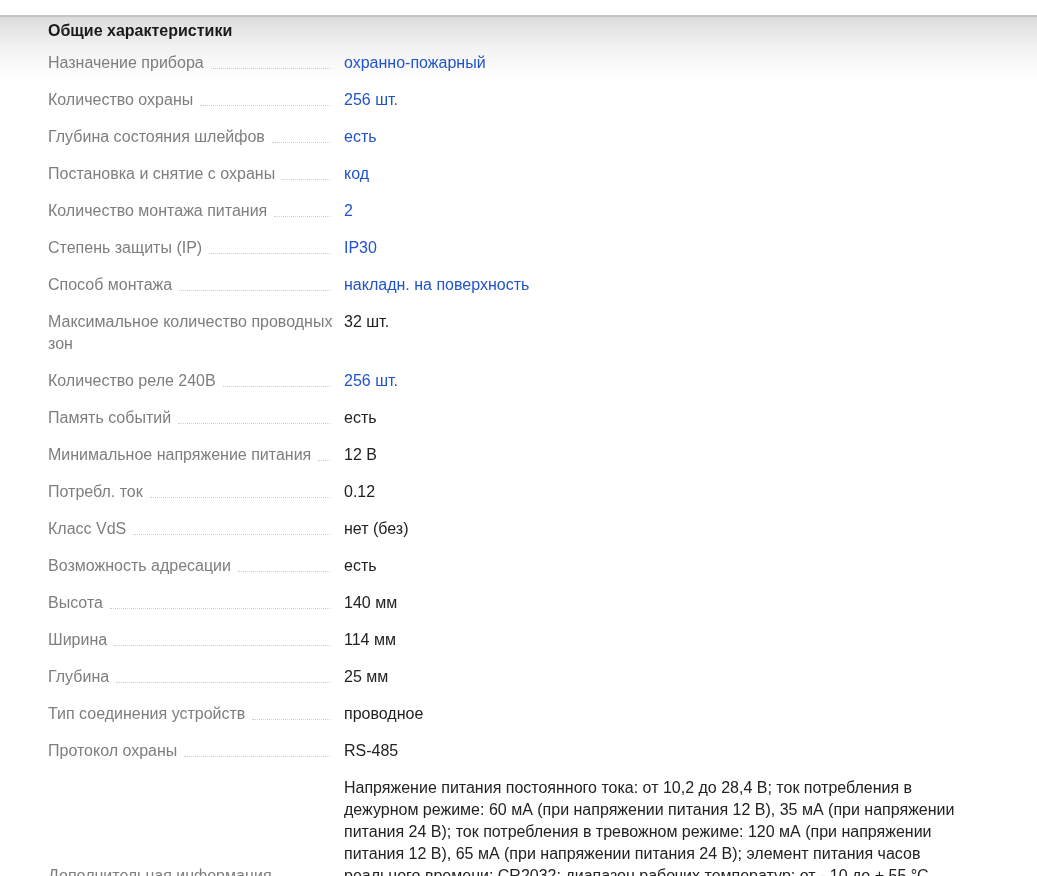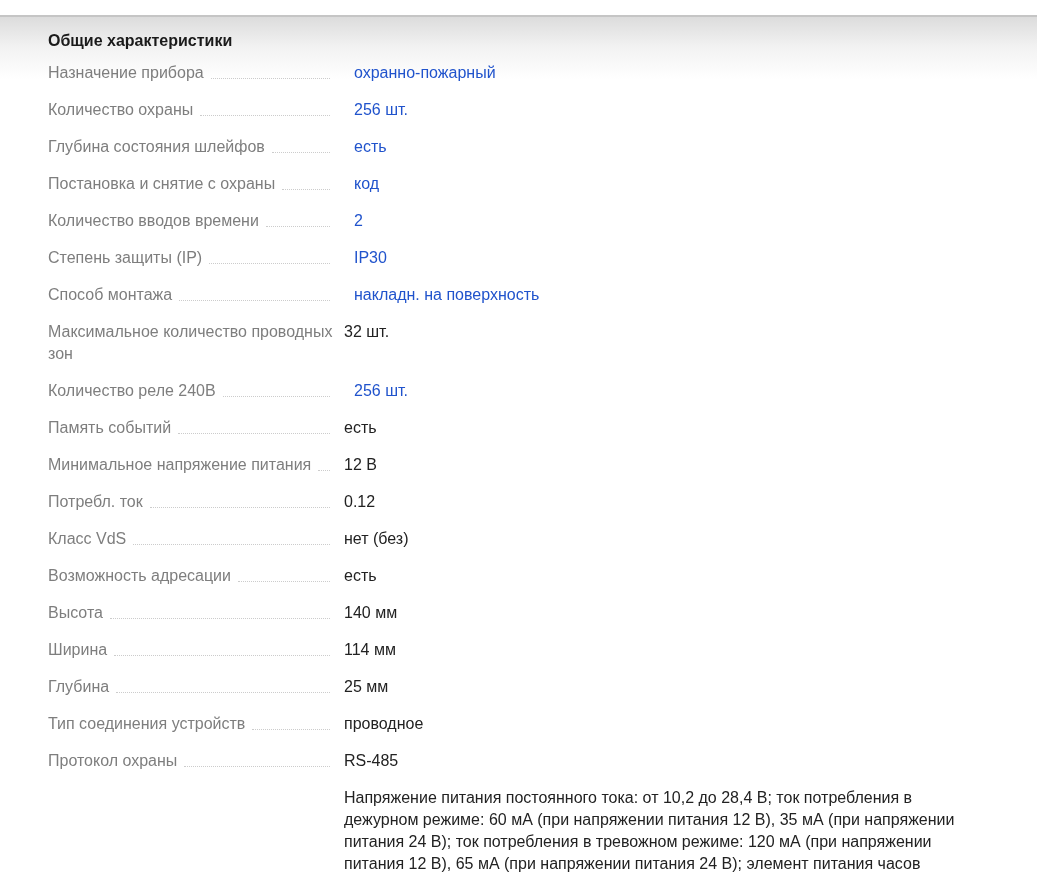--- a/index.html
+++ b/index.html
@@ -12,21 +12,21 @@
     height: 876px;
     overflow: hidden;
     font-family: "Liberation Sans", "DejaVu Sans", sans-serif;
   }
   .spec-panel {
     margin-top: 15px;
     border-top: 2px solid #c5c5c5;
     background: linear-gradient(to bottom, #dcdcdc 0px, #f2f2f2 30px, #ffffff 62px);
     box-sizing: border-box;
     height: 804px;
-    padding: 13px 52px 10px 48px;
+    padding: 3px 52px 10px 48px;
   }
   .section-title {
     font-size: 16px;
     line-height: 22px;
     font-weight: bold;
     color: #1a1a1a;
     margin: 0 0 10px 0;
   }
   .spec-row {
     display: flex;
@@ -53,21 +53,20 @@
     align-self: flex-end;
   }
   .spec-value {
     flex: 1 1 auto;
     color: #222222;
     min-width: 0;
   }
   .spec-value.link {
     color: var(--link-color, #2053cc);
     cursor: pointer;
-    margin-left: 10px;
   }
 </style>
 </head>
 <body>
 
 <div class="spec-panel">
   <h2 class="section-title">Общие характеристики</h2>
   <div id="rows-container">
   <div class="spec-row">
     <div class="row-left">
@@ -96,21 +95,21 @@
   <div class="spec-row">
     <div class="row-left">
       <span class="spec-label">Постановка и снятие с охраны</span>
       <span class="dotted-leader"></span>
     </div>
     <div class="spec-value link">код</div>
   </div>
 
   <div class="spec-row">
     <div class="row-left">
-      <span class="spec-label">Количество вводов времени</span>
+      <span class="spec-label">Количество монтажа питания</span>
       <span class="dotted-leader"></span>
     </div>
     <div class="spec-value link">2</div>
   </div>
 
   <div class="spec-row">
     <div class="row-left">
       <span class="spec-label">Степень защиты (IP)</span>
       <span class="dotted-leader"></span>
     </div>

